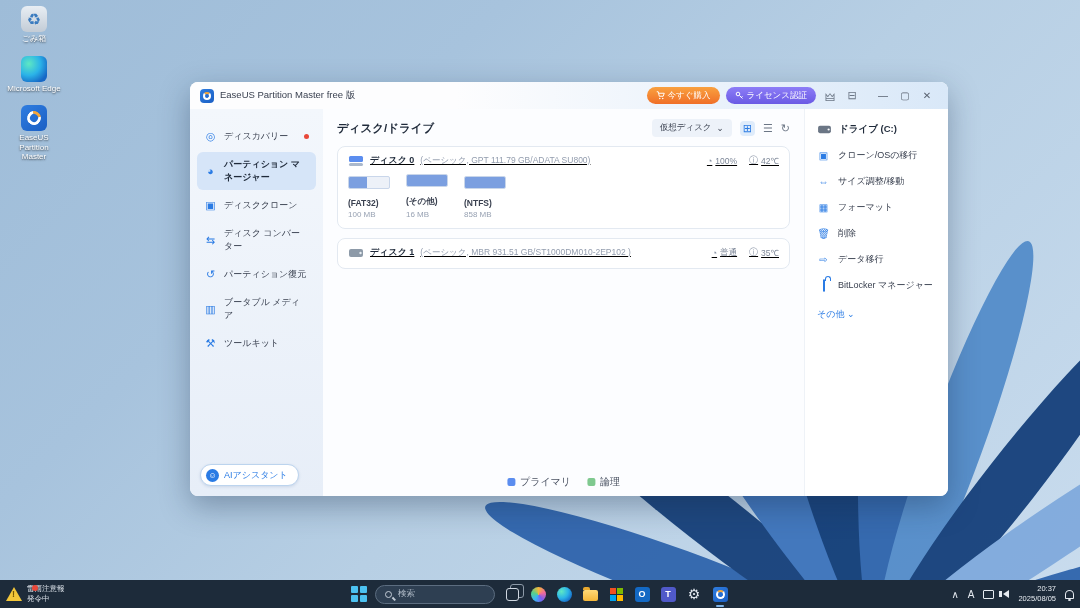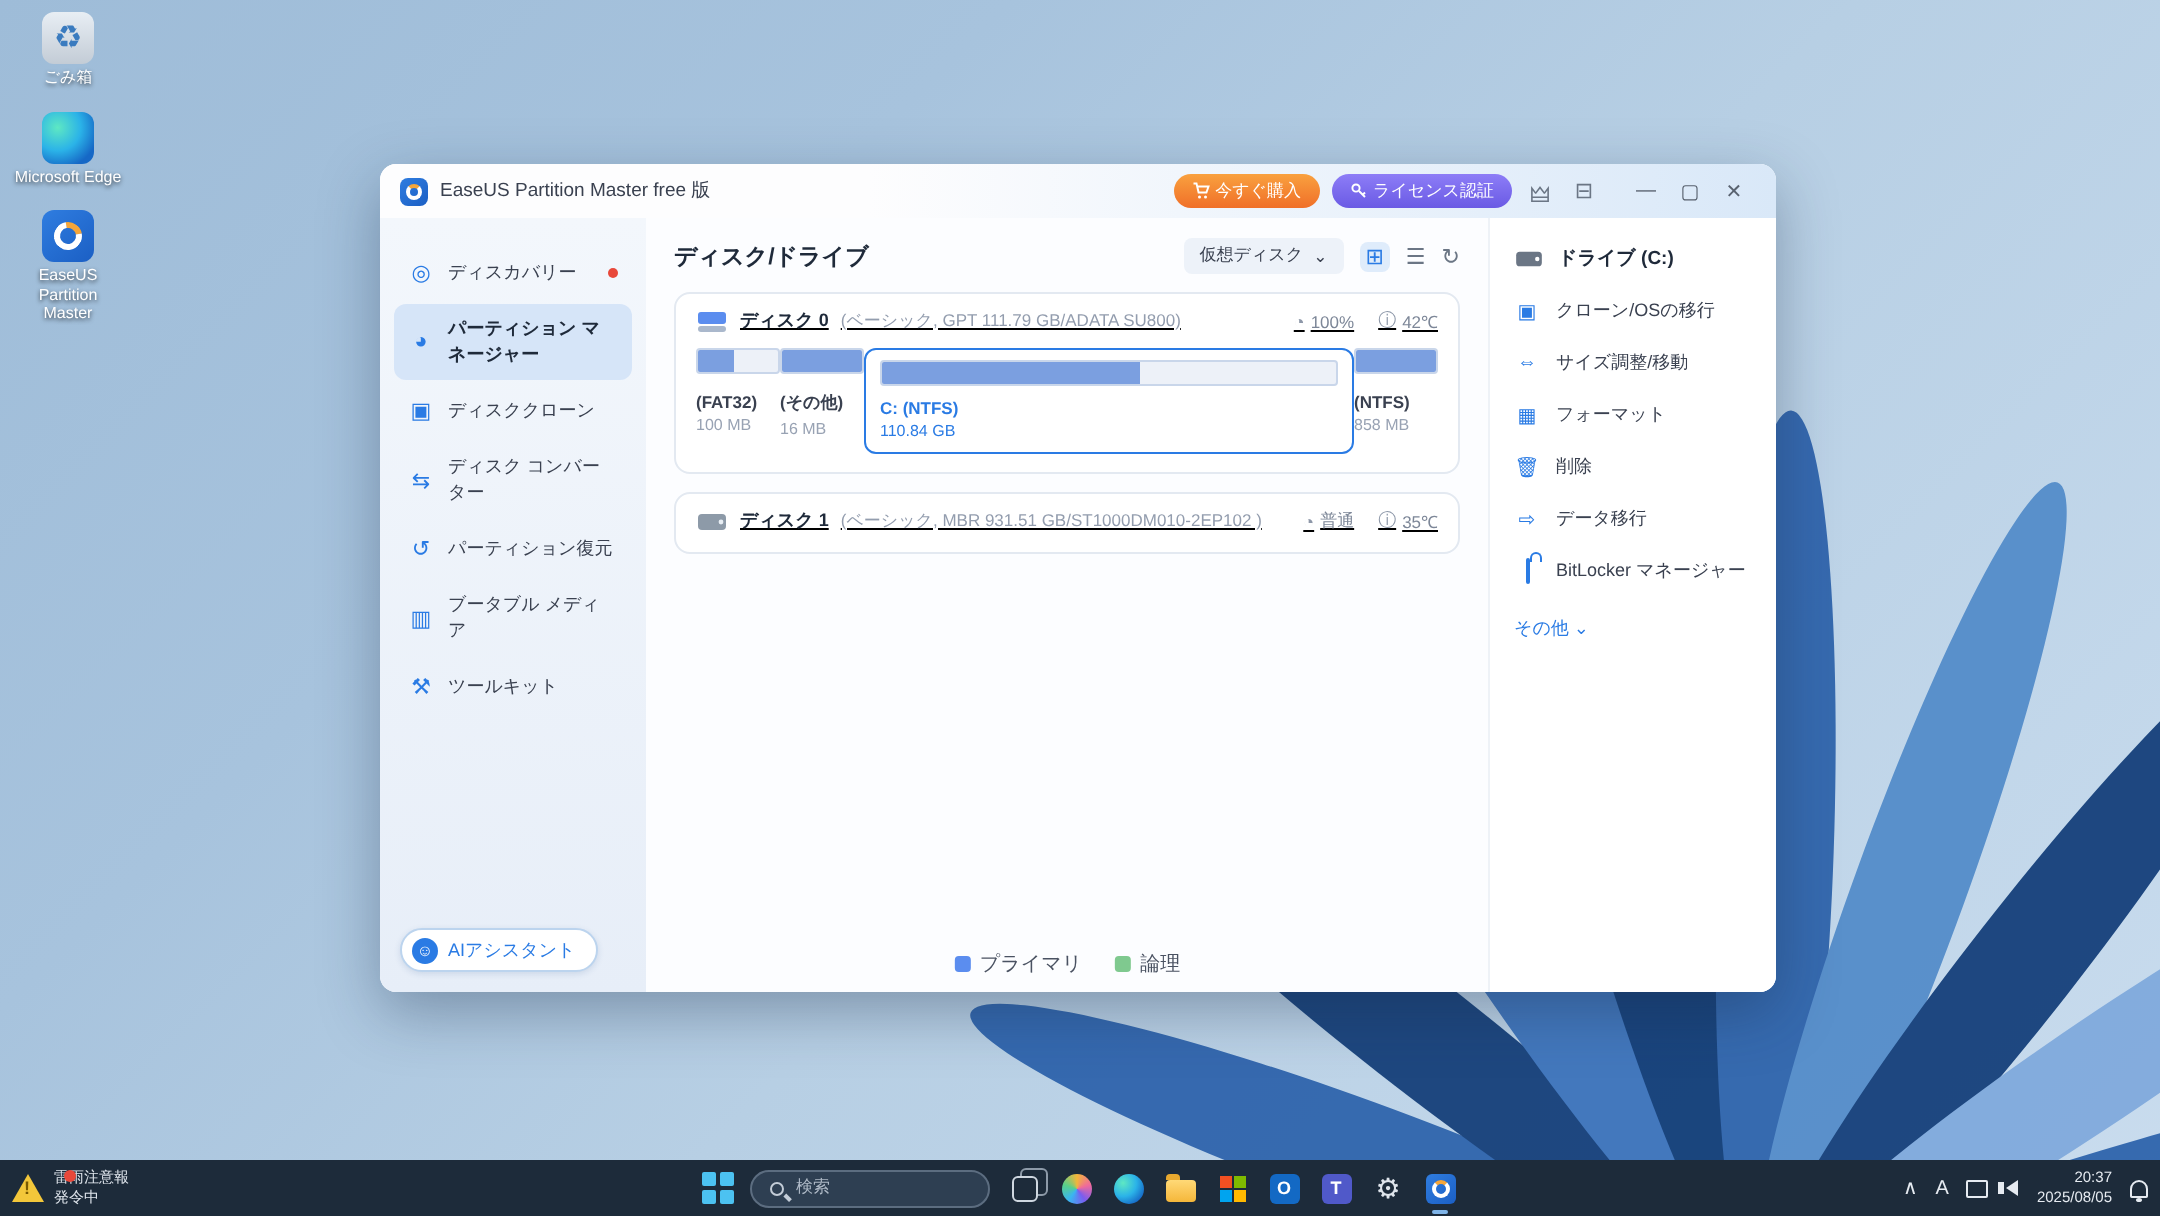--- a/index.html
+++ b/index.html
@@ -14,21 +14,21 @@
   .dicon .glyph { width:26px; height:26px; margin:0 auto 2px; border-radius:6px;
     display:flex; align-items:center; justify-content:center; font-size:16px; }
   .glyph-bin { background:linear-gradient(#e8eef4,#c3ccd6); color:#3a7bbf; border-radius:4px; }
   .glyph-edge { background:radial-gradient(circle at 30% 30%,#5ee8c3,#2bb3e8 45%,#1668c6 80%); border-radius:50%; }
   .glyph-easeus { background:linear-gradient(140deg,#2f7de0,#1b5fc4); position:relative; }
   .glyph-easeus::before { content:""; position:absolute; inset:6px; border:3px solid #fff; border-radius:50%;
     border-top-color:#f5a63a; transform:rotate(35deg); }
   .dicon span { color:#fff; font-size:8px; line-height:1.2; text-shadow:0 1px 2px rgba(0,0,0,.7); display:block; }
 
   
-  .window { position:absolute; left:190px; top:82px; width:698px; height:414px; background:#fff;
+  .window { position:absolute; left:190px; top:82px; width:758px; height:414px; background:#fff;
     border-radius:8px; box-shadow:0 10px 30px rgba(20,40,70,.35); overflow:hidden; display:flex; flex-direction:column; }
   .titlebar { height:27px; flex:0 0 27px; display:flex; align-items:center; gap:6px; padding:0 10px;
     background:linear-gradient(90deg,#fdfdfe 35%,#eaf2fb 70%,#d9e8f8 100%); font-size:10px; }
   .app-logo { width:14px; height:14px; border-radius:4px; background:linear-gradient(140deg,#2f7de0,#1b5fc4);
     position:relative; flex:0 0 14px; }
   .app-logo::before { content:""; position:absolute; inset:3px; border:2px solid #fff; border-radius:50%; border-top-color:#f5a63a; }
   .app-title { color:#3a4150; font-size:9.5px; }
   .tb-spacer { flex:1; }
   .pillbtn { display:flex; align-items:center; gap:3px; color:#fff; font-size:8.5px; padding:2.5px 9px;
     border-radius:9px; border:none; cursor:pointer; white-space:nowrap; }
@@ -67,21 +67,21 @@
 
   .disk-card { border:1px solid #e3e9f1; border-radius:8px; background:#fff; padding:7px 10px 9px; margin-top:9px; }
   .disk-head { display:flex; align-items:center; gap:6px; font-size:9px;text-decoration:underline; }
   .disk-svg { flex:0 0 16px; }
   .disk-name { font-weight:bold; color:#1f2a3a; }
   .disk-details { color:#939dae; font-size:8.5px; }
   .disk-badges { margin-left:auto; display:flex; gap:12px; color:#7d8798; font-size:8.5px; }
   .badge { display:flex; align-items:center; gap:3px; }
   .badge .b-ico { font-size:9px; color:#8d97a8; }
 
-  .parts-row { display:flex; gap:0; margin-top:7px; align-items:flex-start; }
+  .parts-row { display:flex; gap:16px; margin-top:7px; align-items:flex-end; }
   .part-sm { width:42px; display:flex; flex-direction:column; }
   .bar { height:13px; border:1px solid #c9d6ea; background:#edf1f8; border-radius:2px; overflow:hidden; }
   .bar .fill { height:100%; background:#7b9fe0; }
   .p-label { font-size:8.5px; font-weight:bold; color:#3a4150; margin-top:9px; white-space:nowrap; }
   .p-size { font-size:8px; color:#98a2b3; margin-top:2px; white-space:nowrap; }
   .part-c { flex:1; border:1.5px solid #2a7be4; border-radius:6px; padding:5px 7px 6px; cursor:pointer; }
   .part-c .p-label,.part-c .p-size { color:#2a7be4; margin-top:6px; }
   .part-c .p-size { margin-top:2px; }
   .part-d { border:1px solid #9fc0e8; border-radius:6px; padding:5px 7px 6px; margin-top:7px; cursor:pointer; }
   .bar-green { height:12px; border:1px solid #bfe0c6; background:#eef7ef; border-radius:2px; overflow:hidden; }
@@ -294,27 +294,20 @@
               <span class="p-label">(FAT32)</span>
               <span class="p-size">100 MB</span>
             </div>
             <div class="part-sm">
               <div class="bar">
                   <div class="fill" style="width: 100%;"></div>
                 </div>
               <span class="p-label">(その他)</span>
               <span class="p-size">16 MB</span>
             </div>
-            <div class="part-c">
-              <div class="bar">
-                  <div class="fill" style="width: 57%;"></div>
-                </div>
-              <span class="p-label" style="display:block">C: (NTFS)</span>
-              <span class="p-size" style="display:block">110.84 GB</span>
-            </div>
             <div class="part-sm">
               <div class="bar">
                   <div class="fill" style="width: 100%;"></div>
                 </div>
               <span class="p-label">(NTFS)</span>
               <span class="p-size">858 MB</span>
             </div>
           </div>
         </section>
 

